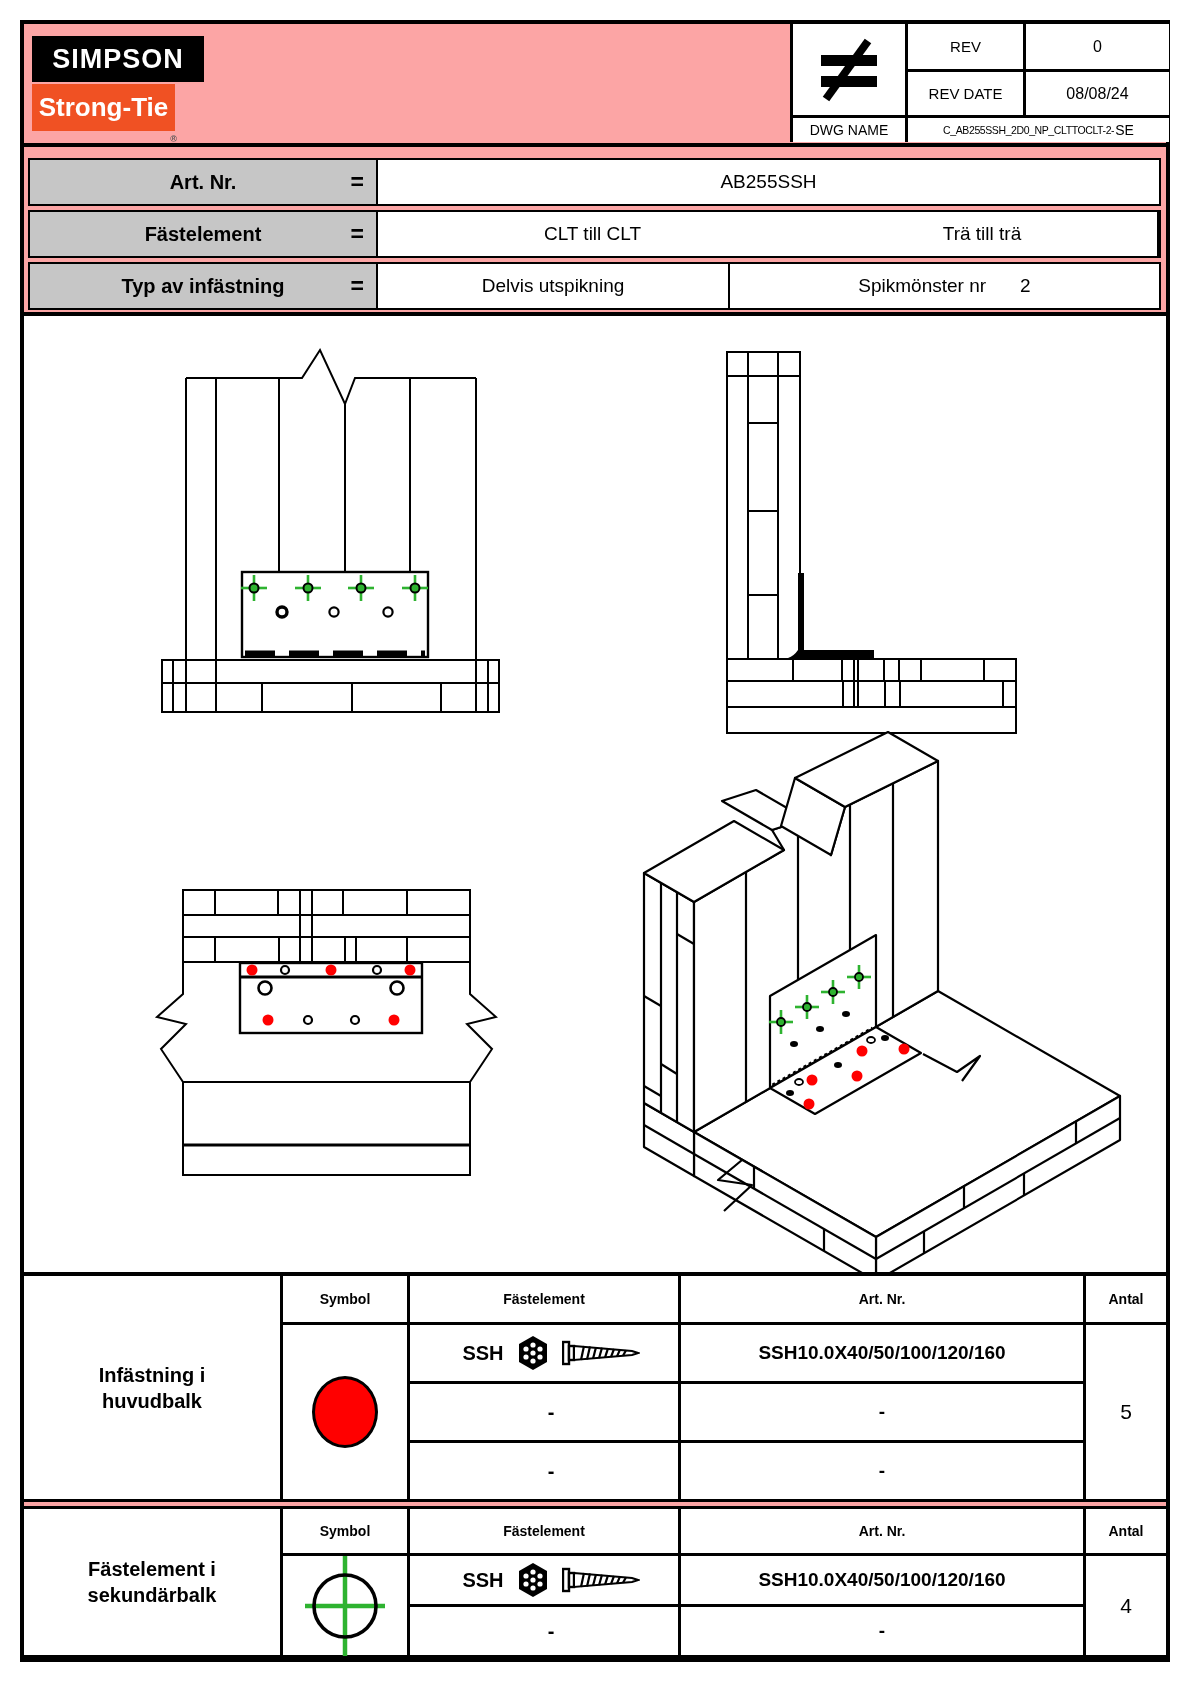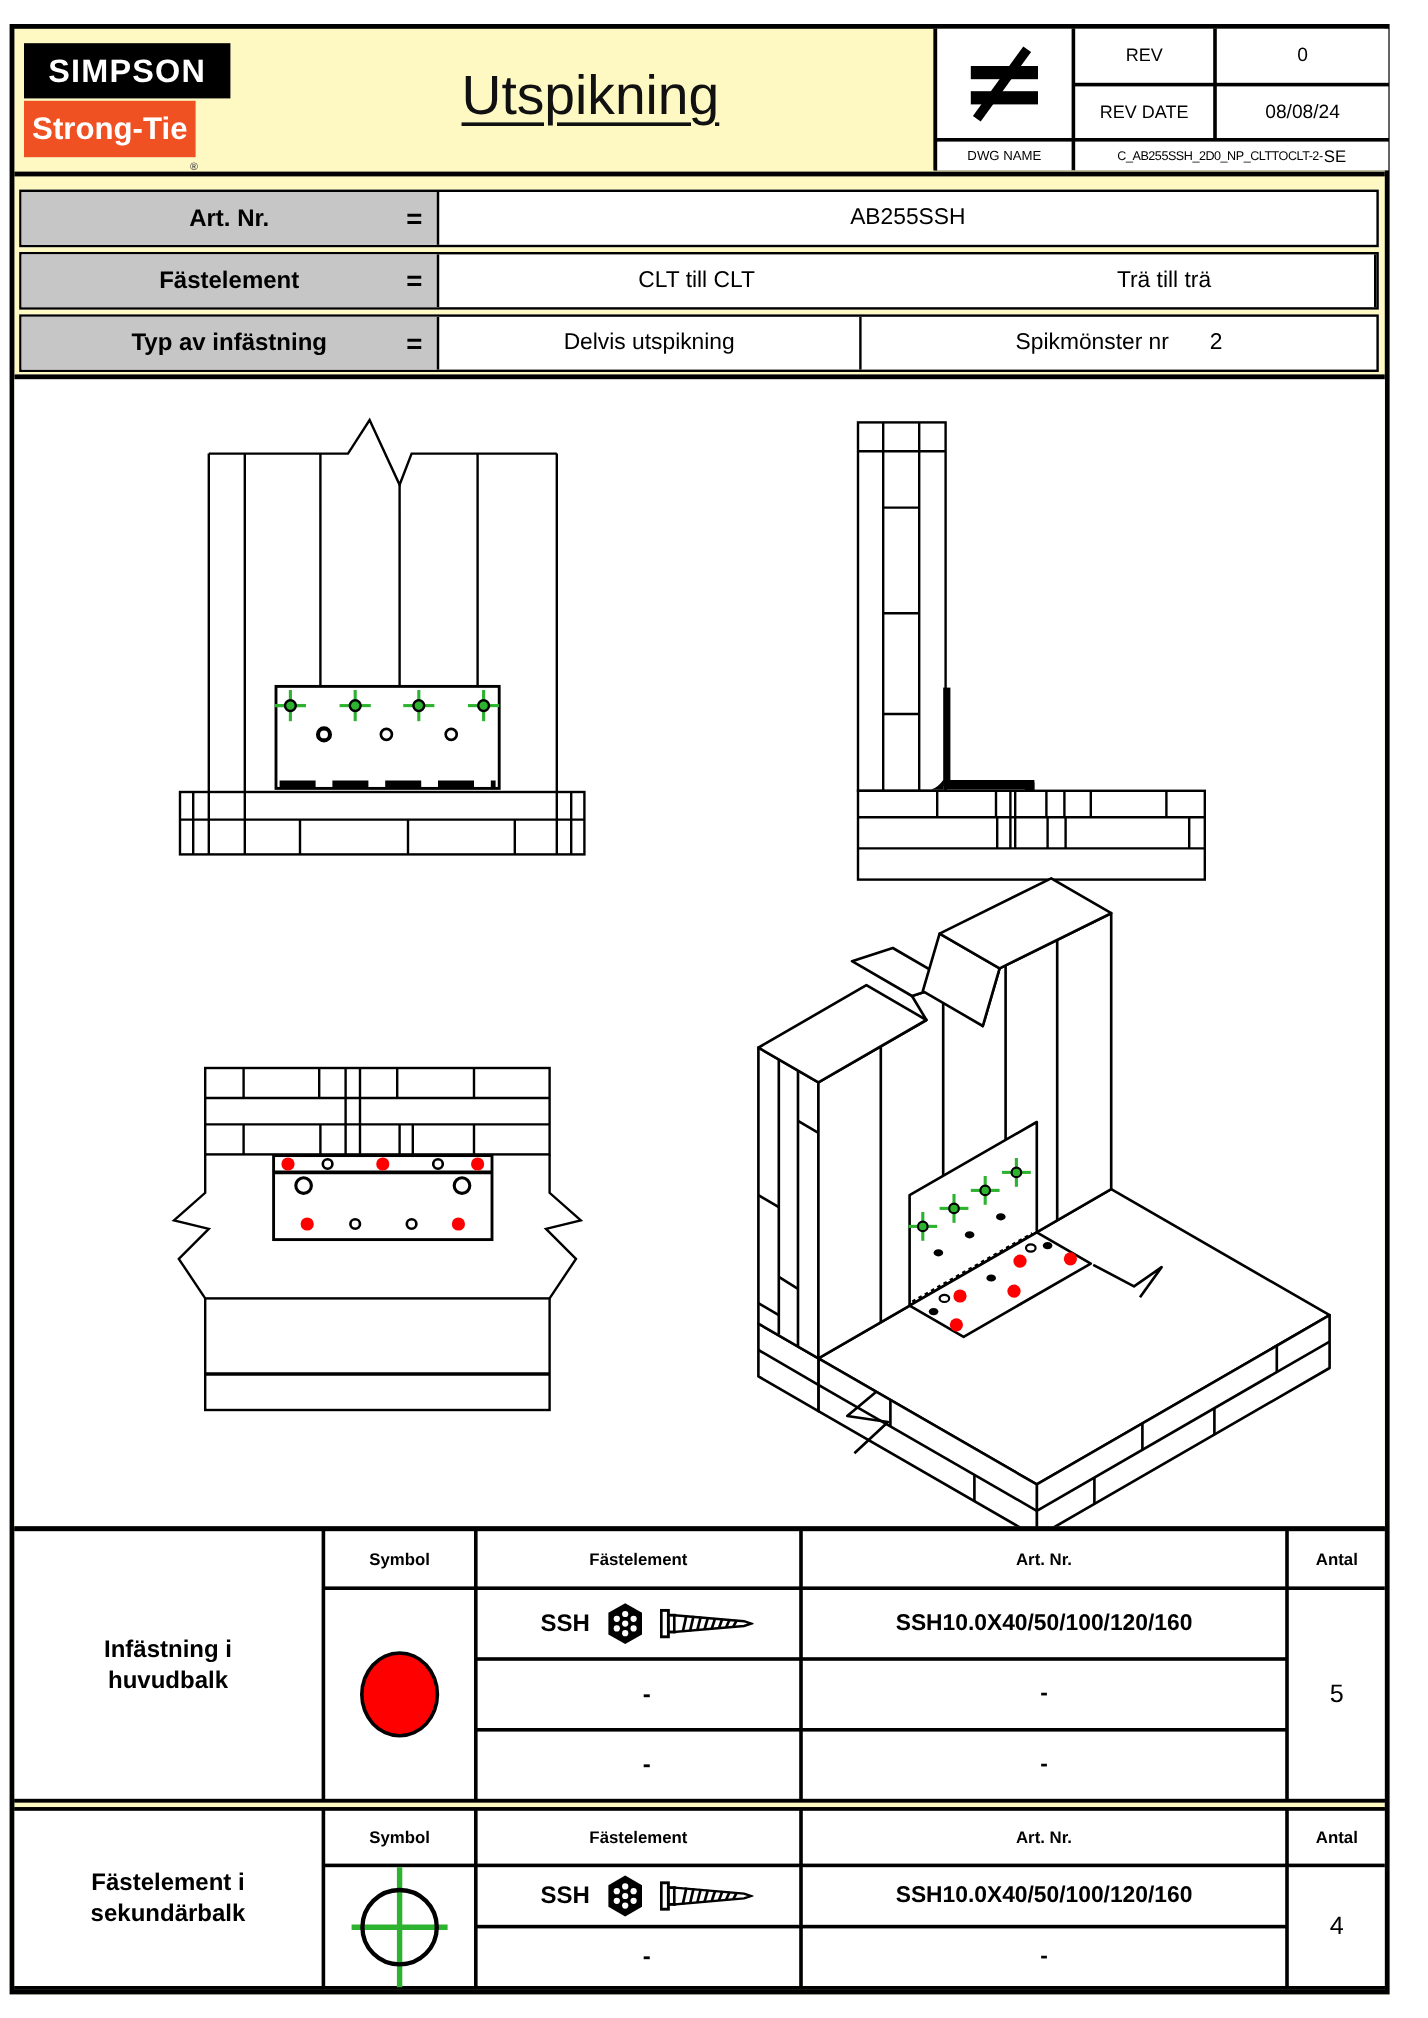--- a/index.html
+++ b/index.html
@@ -1,33 +1,33 @@
 <!DOCTYPE html>
 <html><head>
 <meta charset="utf-8">
 <style>
   html,body{margin:0;padding:0;background:#fff;}
   body{width:1190px;height:1682px;position:relative;font-family:"Liberation Sans",sans-serif;color:#000;}
-  .page{position:absolute;left:8px;top:20px;width:1142px;height:1634px;border:4px solid #000;background:#fef9c3;}
+  .page{position:absolute;left:20px;top:20px;width:1142px;height:1634px;border:4px solid #000;background:#fca5a5;}
   
   .logo{position:absolute;left:8px;top:12px;width:172px;}
   .logo-black{width:172px;height:46px;background:#000;color:#fff;font-weight:bold;font-size:27px;letter-spacing:1px;display:flex;align-items:center;justify-content:center;}
   .logo-orange{width:143px;height:47px;background:#f05123;color:#fff;font-weight:bold;font-size:26px;display:flex;align-items:center;justify-content:center;margin-top:2px;position:relative;}
   .logo-reg{position:absolute;right:-2px;bottom:-13px;font-size:9px;color:#555;}
   .title{position:absolute;left:210px;top:28px;width:540px;text-align:center;font-size:46px;color:#111;
          text-decoration:underline;text-underline-offset:7px;text-decoration-thickness:3px;}
   .revgrid{position:absolute;left:766px;top:0;width:376px;height:118px;background:#000;border-left:3px solid #000;
            display:grid;grid-template-columns:112px 115px 1fr;grid-template-rows:45px 43px 24px;gap:3px;}
   .revgrid>div{background:#fff;display:flex;align-items:center;justify-content:center;}
   .neq-cell{grid-column:1;grid-row:1/3;}
   .rev-l{grid-column:2;grid-row:1;font-size:15px;}
   .rev-v{grid-column:3;grid-row:1;font-size:16px;}
   .revd-l{grid-column:2;grid-row:2;font-size:15px;}
   .revd-v{grid-column:3;grid-row:2;font-size:16px;}
-  .dwg-l{grid-column:1;grid-row:3;font-size:11px;}
+  .dwg-l{grid-column:1;grid-row:3;font-size:14px;}
   .dwg-v{grid-column:2/4;grid-row:3;font-size:10.5px;letter-spacing:-0.4px;white-space:nowrap;}
   .dwg-v .se{font-size:14px;letter-spacing:0;margin-left:1px;}
   .header-rule{position:absolute;left:0;top:119px;width:1142px;height:4px;background:#000;}
   
   .info-row{position:absolute;left:4px;width:1129px;height:44px;border:2.5px solid #000;background:#fff;display:flex;}
   .ir1{top:134px;} .ir2{top:186px;} .ir3{top:238px;}
   .info-label{width:346px;flex:0 0 346px;background:#c6c6c6;border-right:2.5px solid #000;position:relative;
               display:flex;align-items:center;justify-content:center;font-weight:bold;font-size:20px;}
   .info-eq{position:absolute;right:12px;font-size:23px;font-weight:bold;}
   .iv{display:flex;align-items:center;justify-content:center;font-size:19px;}
@@ -59,21 +59,20 @@
 <div class="page">
 
   <div class="logo">
     <div class="logo-black">SIMPSON</div>
     <div class="logo-orange">
       <span>Strong-Tie</span>
       <span class="logo-reg">®</span>
     </div>
   </div>
 
-  <div class="title">Utspikning</div>
 
   <div class="revgrid">
     <div class="neq-cell">
       <svg width="72" height="64" viewBox="0 0 72 64">
         <rect x="8" y="17" width="56" height="11" fill="#000"></rect>
         <rect x="8" y="38" width="56" height="11" fill="#000"></rect>
         <line x1="13" y1="61" x2="55" y2="3" stroke="#000" stroke-width="8"></line>
       </svg>
     </div>
     <div class="rev-l">REV</div>

